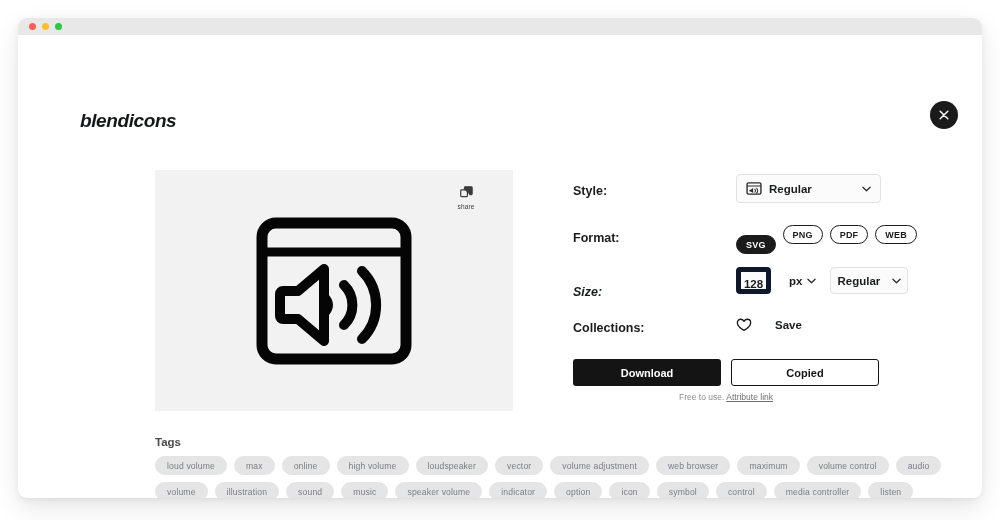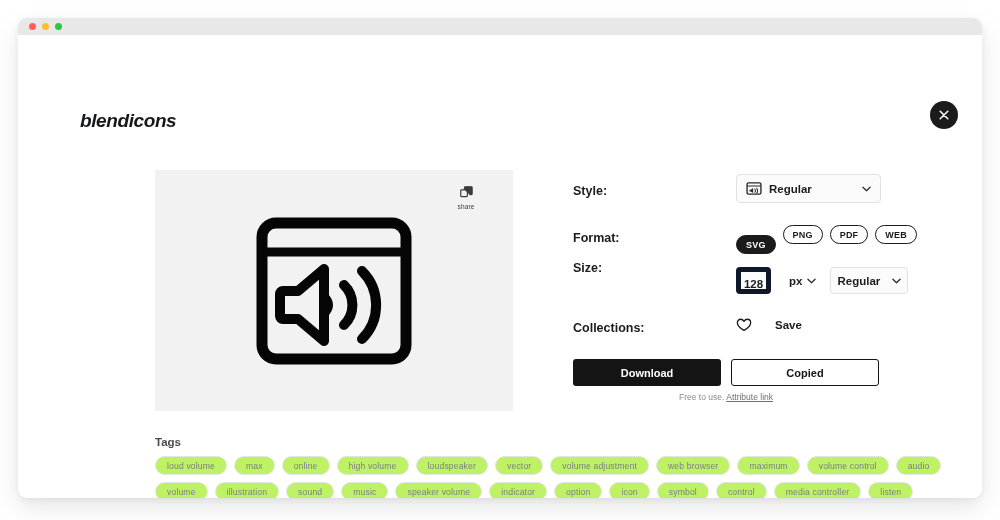--- a/index.html
+++ b/index.html
@@ -128,21 +128,21 @@
   }
   .opt-label {
     position: absolute;
     font-size: 12.5px;
     font-weight: bold;
     color: #1b1c1e;
     white-space: nowrap;
   }
   #label-style       { left: 537px; top: 131px; }
   #label-format      { left: 537px; top: 178px; }
-  #label-size        { left: 537px; top: 208px; }
+  #label-size        { left: 537px; top: 232px; font-style: italic; }
   #label-collections { left: 537px; top: 268px; }
 
   
   #style-select {
     position: absolute;
     left: 700px;
     top: 121px;
     width: 145px;
     height: 29px;
     background: #fbfbfb;
@@ -315,21 +315,21 @@
     width: 820px;
     display: flex;
     flex-wrap: wrap;
     gap: 7px 7px;
   }
   .tag-chip {
     height: 19px;
     padding: 0 11px;
     border-radius: 10px;
     border: 1px solid #e4e4e4;
-    background: #bef264;
+    background: #e5e5e5;
     color: #7b7d82;
     font-size: 8.6px;
     letter-spacing: 0.15px;
     display: flex;
     align-items: center;
     cursor: pointer;
     white-space: nowrap;
   }
 </style>
 </head>

